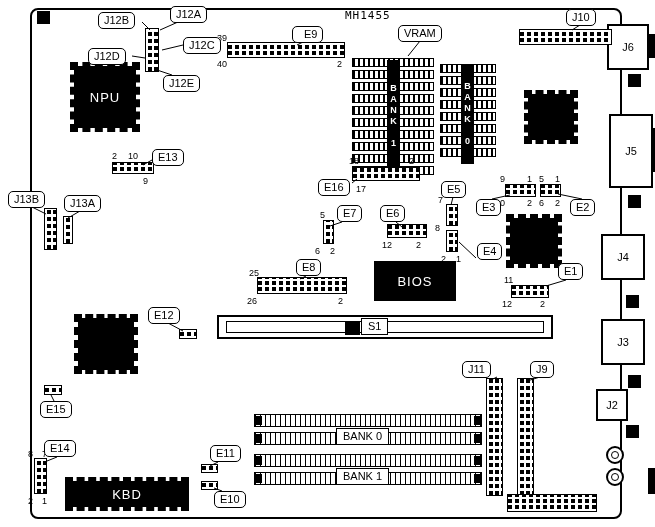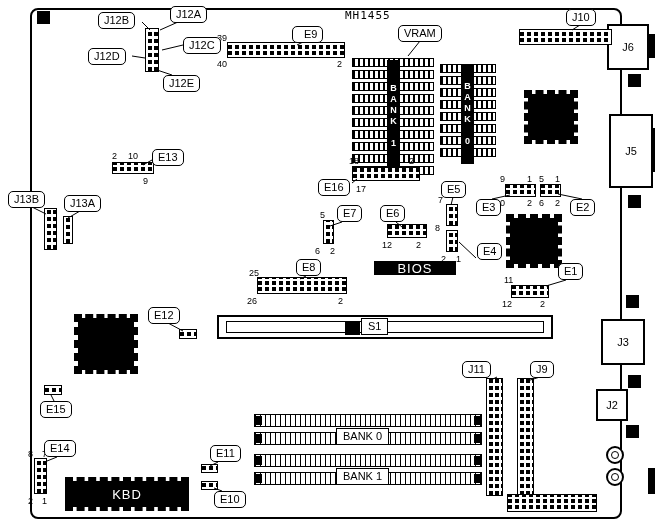--- a/index.html
+++ b/index.html
@@ -122,26 +122,28 @@
     <div class="callout" style="left: 296px; top: 259px;">E8</div>
     <div class="callout" style="left: 148px; top: 307px;">E12</div>
     <div class="callout" style="left: 40px; top: 401px;">E15</div>
     <div class="callout" style="left: 44px; top: 440px;">E14</div>
     <div class="callout" style="left: 210px; top: 445px;">E11</div>
     <div class="callout" style="left: 214px; top: 491px;">E10</div>
     <div class="callout" style="left: 462px; top: 361px;">J11</div>
     <div class="callout" style="left: 530px; top: 361px;">J9</div>
     <div class="edgebox" style="left: 607px; top: 24px; width: 42px; height: 46px;">J6</div>
     <div class="edgebox" style="left: 609px; top: 114px; width: 44px; height: 74px;">J5</div>
+    <div class="edgebox" style="left: 601px; top: 234px; width: 44px; height: 46px;">J4</div>
     <div class="edgebox" style="left: 601px; top: 319px; width: 44px; height: 46px;">J3</div>
     <div class="edgebox" style="left: 596px; top: 389px; width: 32px; height: 32px;">J2</div>
+    <div class="chip dip-around" style="left: 70px; top: 62px; width: 70px; height: 70px;">NPU</div>
     <div class="chip dip-around" style="left: 524px; top: 90px; width: 54px; height: 54px;"></div>
     <div class="chip dip-around" style="left: 506px; top: 214px; width: 56px; height: 54px;"></div>
     <div class="chip dip-around" style="left: 74px; top: 314px; width: 64px; height: 60px;"></div>
-    <div class="chip solid" style="left: 374px; top: 261px; width: 82px; height: 14px;">BIOS</div>
+    <div class="chip solid" style="left: 374px; top: 261px; width: 82px; height: 40px;">BIOS</div>
     <div class="chip dip-tb" style="left: 65px; top: 477px; width: 124px; height: 34px;">KBD</div>
     <div class="header v" style="left: 145px; top: 28px; width: 14px; height: 44px;"></div>
     <div class="header h" style="left: 112px; top: 162px; width: 42px; height: 12px;"></div>
     <div class="header h" style="left: 227px; top: 42px; width: 118px; height: 16px;"></div>
     <div class="header h" style="left: 519px; top: 29px; width: 93px; height: 16px;"></div>
     <div class="header v" style="left: 44px; top: 208px; width: 13px; height: 42px;"></div>
     <div class="header v" style="left: 63px; top: 216px; width: 10px; height: 28px;"></div>
     <div class="header h" style="left: 352px; top: 167px; width: 68px; height: 14px;"></div>
     <div class="header h" style="left: 505px; top: 184px; width: 31px; height: 13px;"></div>
     <div class="header h" style="left: 540px; top: 184px; width: 21px; height: 13px;"></div>

